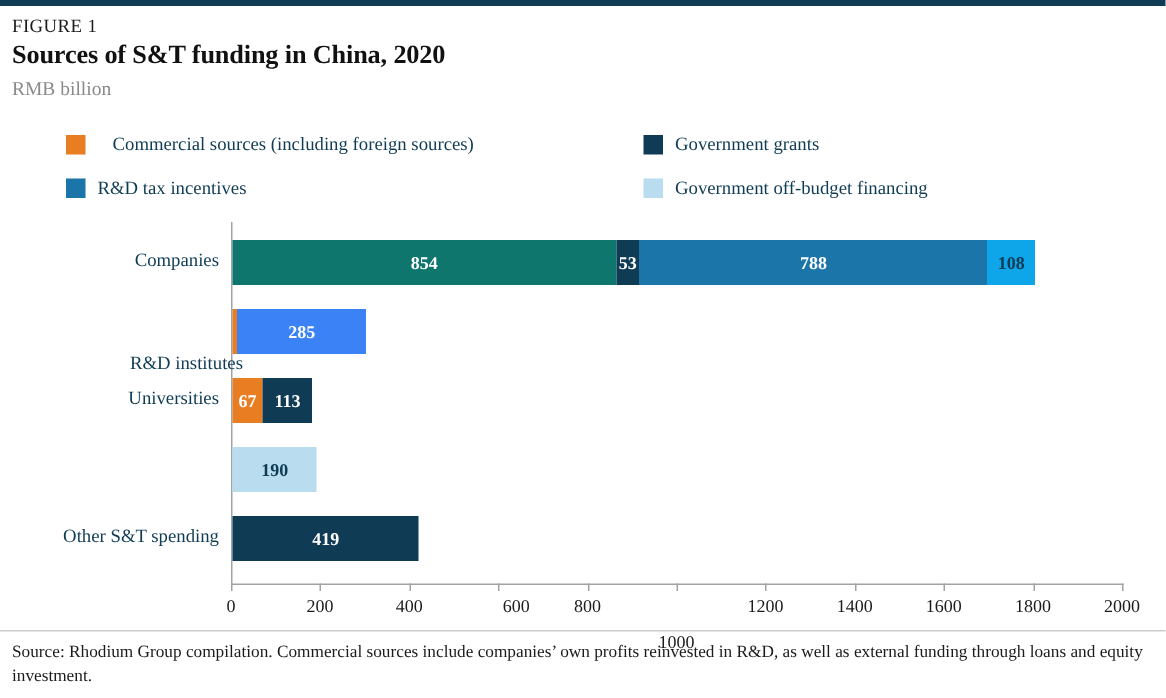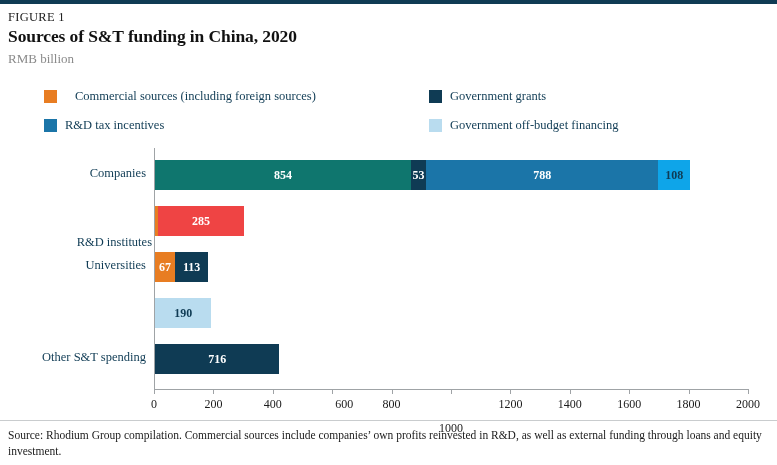--- a/index.html
+++ b/index.html
@@ -198,21 +198,21 @@
       <span class="swatch" style="background:#B9DCEF"></span>
       <span>Government off-budget financing</span>
     </div>
   </div>
 
   <div class="chart">
     <div class="axis-line-y"></div>
     <div class="axis-line-x"></div>
 
     <div class="cat-label" style="left:0px; width:138px; top:18px;">Companies</div>
-    <div class="cat-label" style="left:6px; width:138px; top:64px;margin-top:23px;">R&amp;D institutes</div>
+    <div class="cat-label" style="left:16px; width:138px; top:64px;margin-top:23px;">R&amp;D institutes</div>
     <div class="cat-label" style="left:0px; width:138px; top:110px;">Universities</div>
     <div class="cat-label" style="left:0px; width:138px; top:202px;">Other S&amp;T spending</div>
 
     <div class="bar-row" style="left:147px; top:12px; width:535.1px;">
       <div class="seg" style="width:258px; background:#0f766e;">
         <span class="seg-label light">854</span>
       </div>
       <div class="seg" style="width:15.7px; background:#0F3B54;">
         <span class="seg-label light">53</span>
       </div>
@@ -221,21 +221,21 @@
       </div>
       <div class="seg" style="width:32.1px; background:#0ea5e9;">
         <span class="seg-label dark">108</span>
       </div>
     </div>
 
     <div class="bar-row" style="left:147px; top:58px; width:88.8px;">
       <div class="seg" style="width:4.2px; background:#E87D22;">
         <span class="seg-label light"></span>
       </div>
-      <div class="seg" style="width:105px; background:#ef4444;">
+      <div class="seg" style="width:105px; background:#3b82f6;">
         <span class="seg-label light">285</span>
       </div>
     </div>
 
     <div class="bar-row" style="left:147px; top:104px; width:53.5px;">
       <div class="seg" style="width:19.9px; background:#E87D22;">
         <span class="seg-label light">67</span>
       </div>
       <div class="seg" style="width:33.6px; background:#0F3B54;">
         <span class="seg-label light">113</span>
@@ -243,21 +243,21 @@
     </div>
 
     <div class="bar-row" style="left:147px; top:150px; width:56.4px;">
       <div class="seg" style="width:56.4px; background:#B9DCEF;">
         <span class="seg-label dark">190</span>
       </div>
     </div>
 
     <div class="bar-row" style="left:147px; top:196px; width:124.4px;">
       <div class="seg" style="width:124.4px; background:#0F3B54;">
-        <span class="seg-label light">716</span>
+        <span class="seg-label light">419</span>
       </div>
     </div>
 
     <div class="tick" style="left:146px;"></div>
     <div class="tick-label" style="left:146px;">0</div>
     <div class="tick" style="left:205.4px;"></div>
     <div class="tick-label" style="left:205.4px;">200</div>
     <div class="tick" style="left:264.8px;"></div>
     <div class="tick-label" style="left:264.8px;">400</div>
     <div class="tick" style="left:324.2px;"></div>

